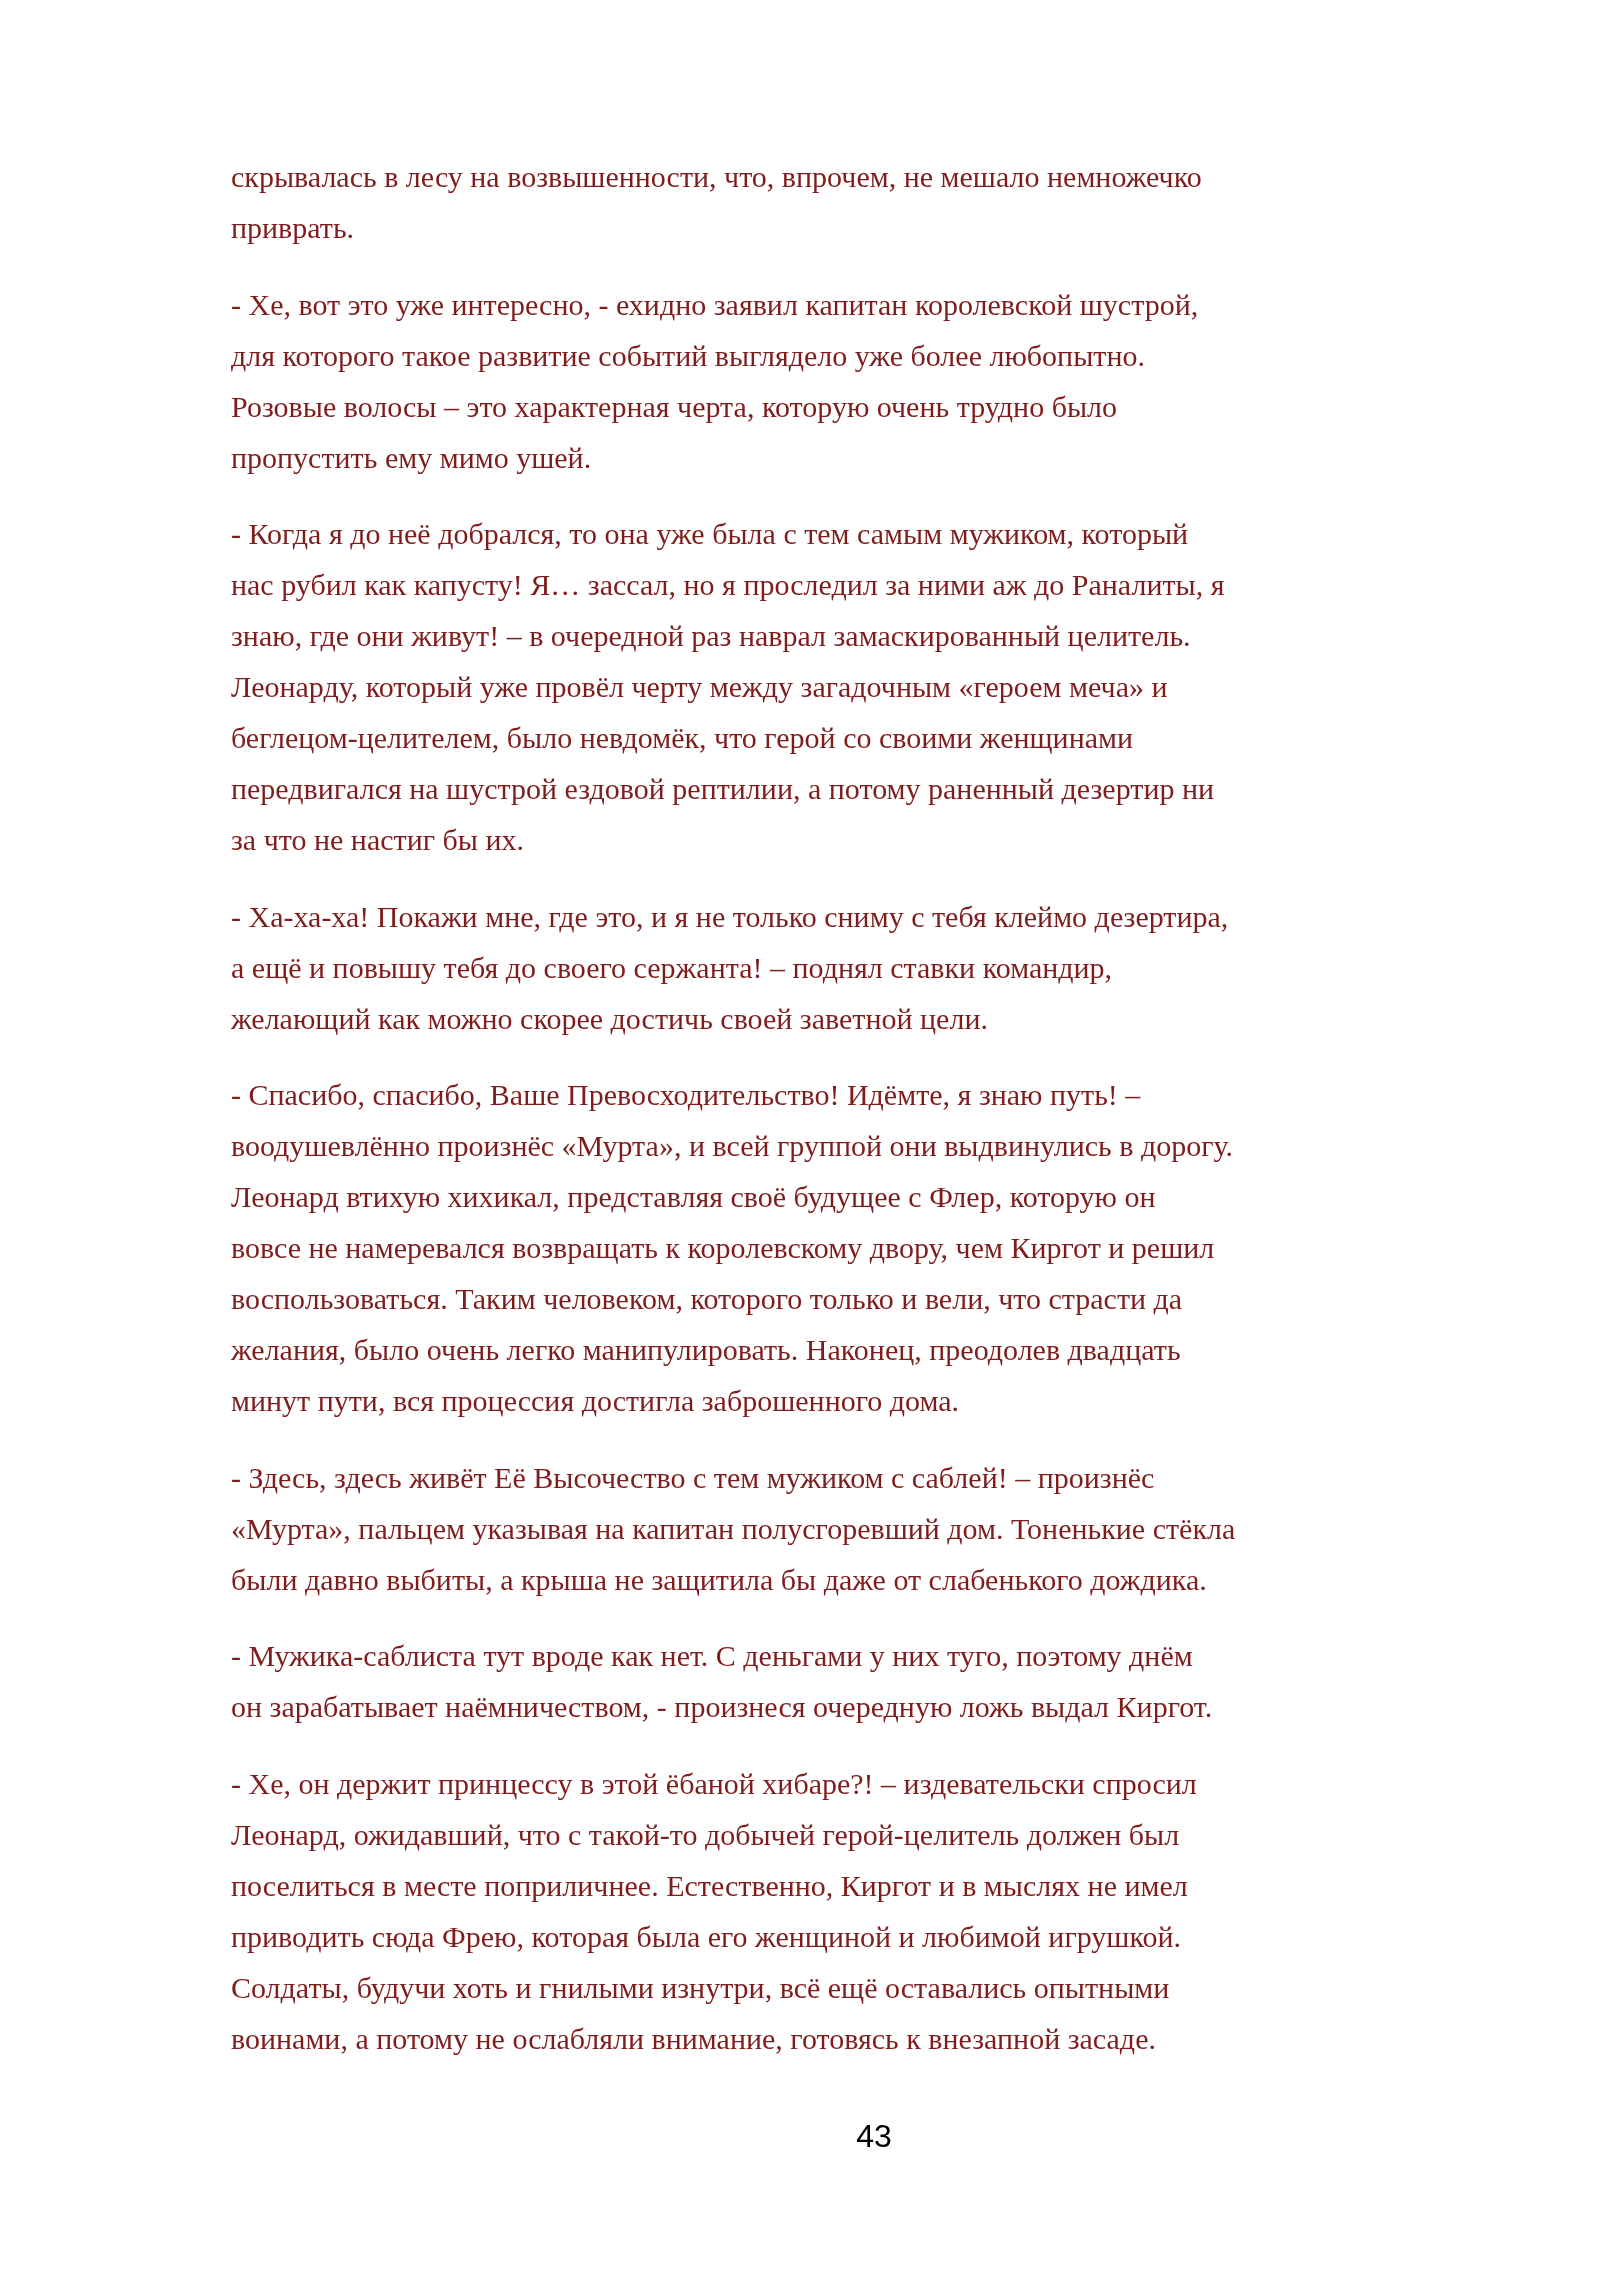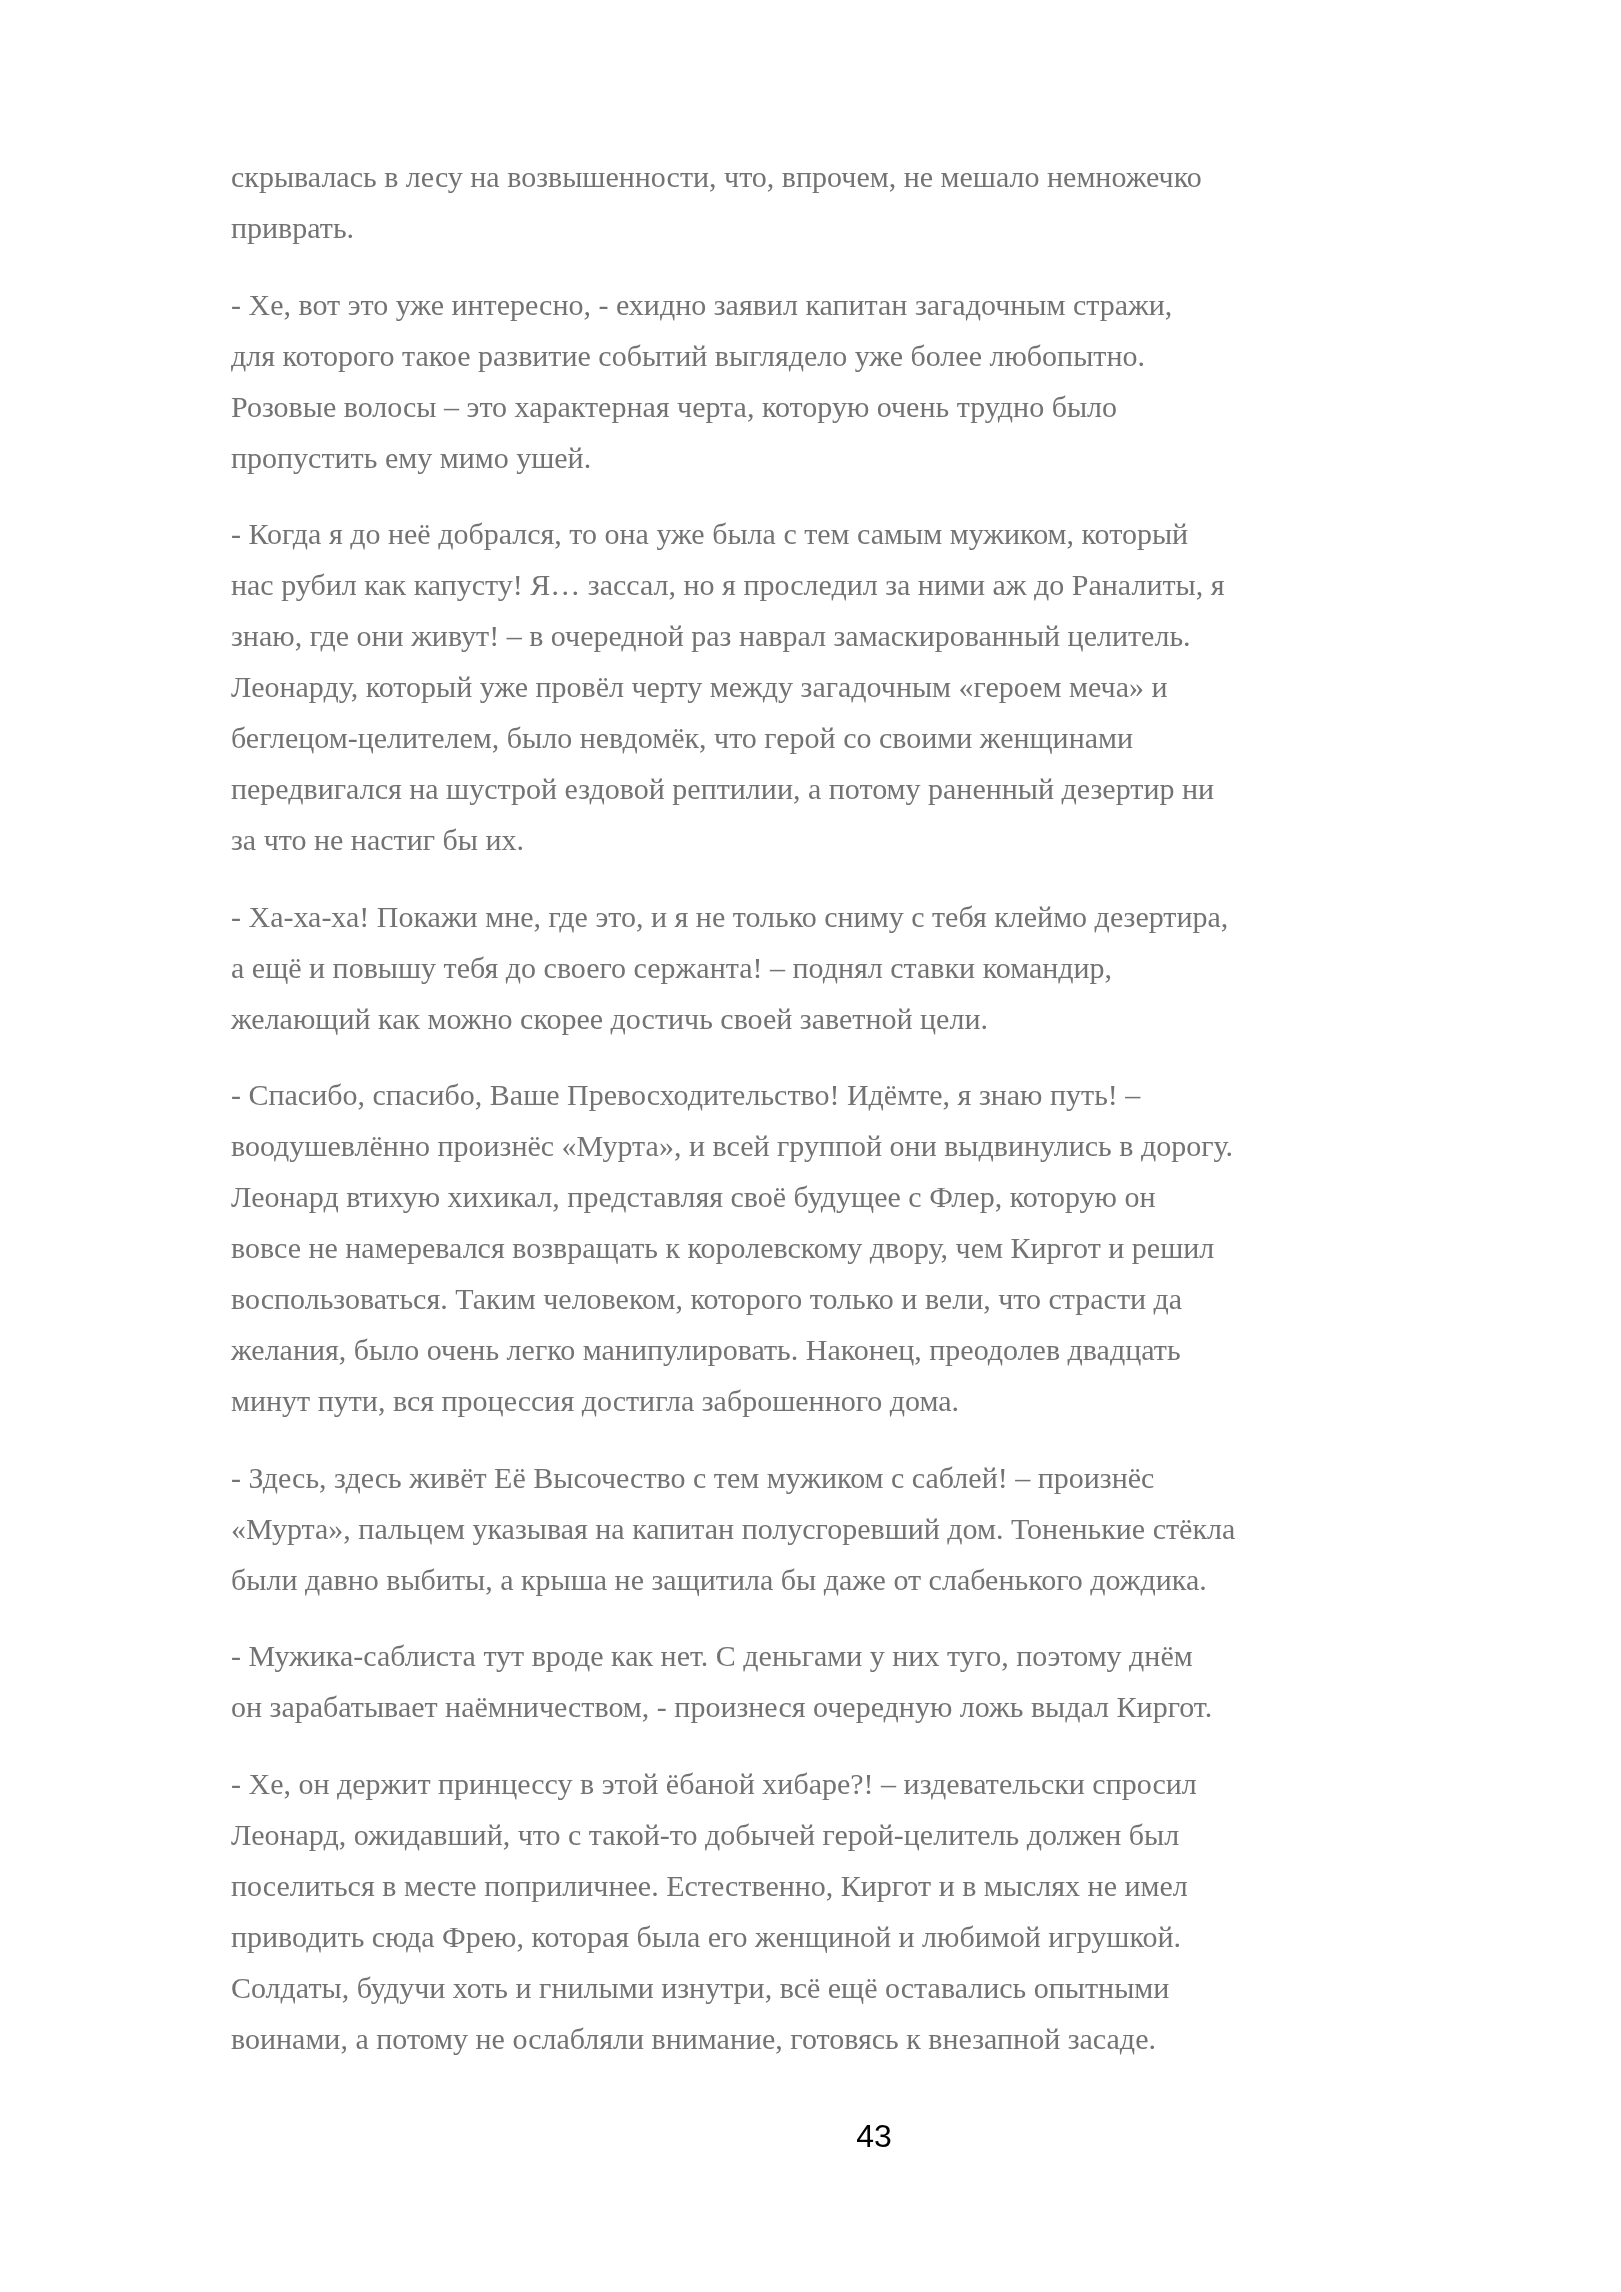--- a/index.html
+++ b/index.html
@@ -19,21 +19,21 @@
     top: 0;
     width: 1621px;
     height: 2293px;
     background: #ffffff;
   }
   .text-column {
     position: absolute;
     left: 231px;
     top: 151px;
     width: 1286px;
-    color: #737373;
+    color: #7f1d1d;
     font-family: "Liberation Serif", "DejaVu Serif", serif;
     font-size: 30px;
     line-height: 51px;
     text-align: left;
   }
   .para {
     white-space: pre-line;
     margin: 0 0 25.5px 0;
     padding: 0;
   }
@@ -53,21 +53,21 @@
   }
 </style>
 </head>
 <body>
 
 <div class="page">
 
   <div class="text-column">
     <div class="para">скрывалась в лесу на возвышенности, что, впрочем, не мешало немножечко
 приврать.</div>
-    <div class="para">- Хе, вот это уже интересно, - ехидно заявил капитан загадочным стражи,
+    <div class="para">- Хе, вот это уже интересно, - ехидно заявил капитан королевской шустрой,
 для которого такое развитие событий выглядело уже более любопытно.
 Розовые волосы – это характерная черта, которую очень трудно было
 пропустить ему мимо ушей.</div>
     <div class="para">- Когда я до неё добрался, то она уже была с тем самым мужиком, который
 нас рубил как капусту! Я… зассал, но я проследил за ними аж до Раналиты, я
 знаю, где они живут! – в очередной раз наврал замаскированный целитель.
 Леонарду, который уже провёл черту между загадочным «героем меча» и
 беглецом-целителем, было невдомёк, что герой со своими женщинами
 передвигался на шустрой ездовой рептилии, а потому раненный дезертир ни
 за что не настиг бы их.</div>

